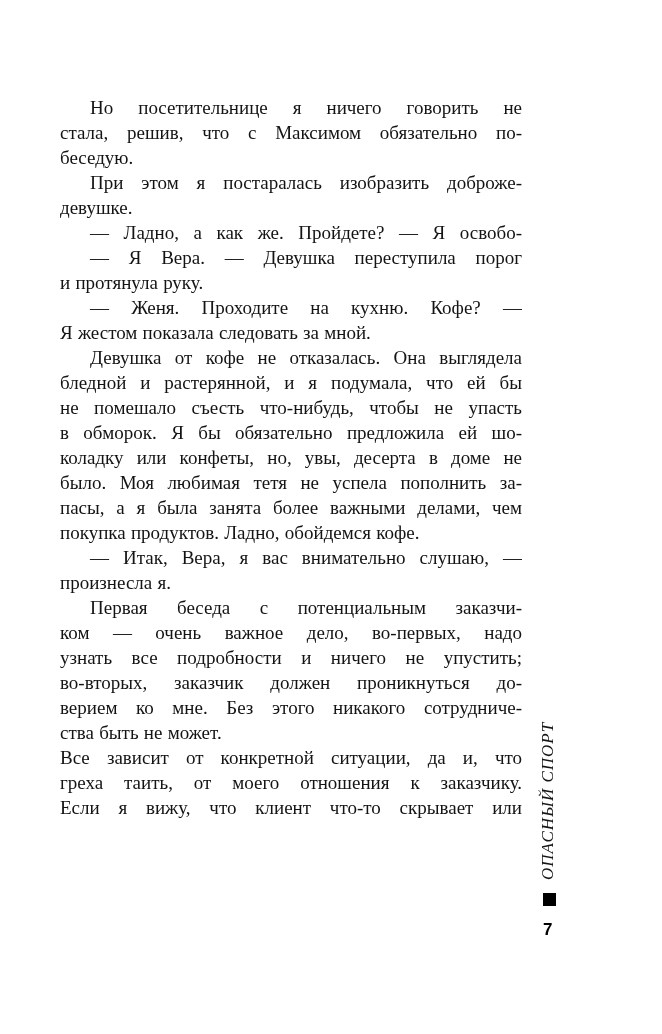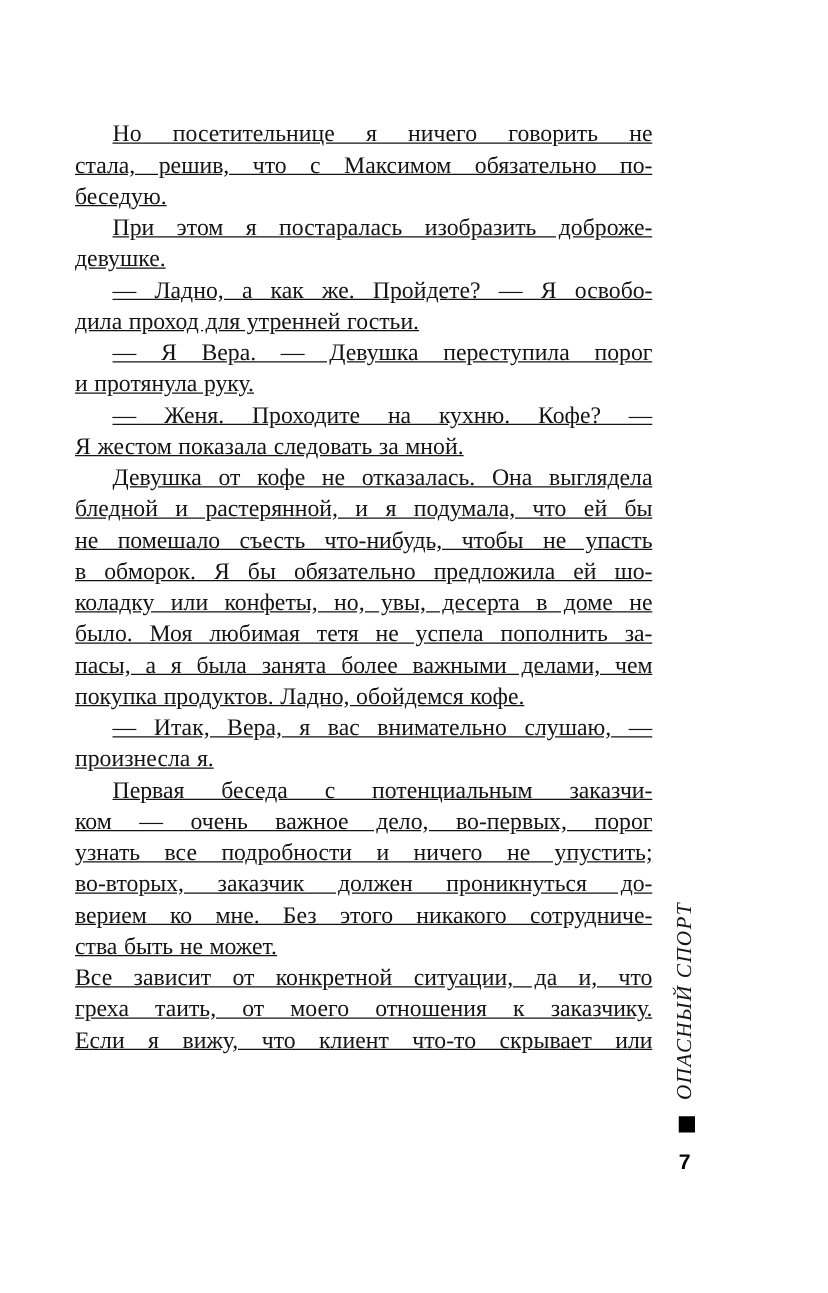--- a/index.html
+++ b/index.html
@@ -16,21 +16,20 @@
     font-family: "Liberation Serif", "DejaVu Serif", serif;
     color: #141414;
   }
   .text-block {
     position: absolute;
     left: 60px;
     top: 95px;
     width: 462px;
     font-size: 19px;
     line-height: 25px;
-    text-decoration: underline;
   }
   .paragraph {
     margin: 0;
     padding: 0;
   }
   .line {
     height: 25px;
     overflow: hidden;
     text-align: justify;
     text-align-last: justify;
@@ -84,21 +83,20 @@
         <div class="line first">Но посетительнице я ничего говорить не</div>
         <div class="line">стала, решив, что с Максимом обязательно по-</div>
         <div class="line para-end">беседую.</div>
       </div>
       <div class="paragraph">
         <div class="line first">При этом я постаралась изобразить доброже-</div>
         <div class="line para-end">девушке.</div>
       </div>
       <div class="paragraph">
         <div class="line first">— Ладно, а как же. Пройдете? — Я освобо-</div>
-        <div class="line para-end">дила проход для утренней гостьи.</div>
       </div>
       <div class="paragraph">
         <div class="line first">— Я Вера. — Девушка переступила порог</div>
         <div class="line para-end">и протянула руку.</div>
       </div>
       <div class="paragraph">
         <div class="line first">— Женя. Проходите на кухню. Кофе? —</div>
         <div class="line para-end">Я жестом показала следовать за мной.</div>
       </div>
       <div class="paragraph">
@@ -110,21 +108,21 @@
         <div class="line">было. Моя любимая тетя не успела пополнить за-</div>
         <div class="line">пасы, а я была занята более важными делами, чем</div>
         <div class="line para-end">покупка продуктов. Ладно, обойдемся кофе.</div>
       </div>
       <div class="paragraph">
         <div class="line first">— Итак, Вера, я вас внимательно слушаю, —</div>
         <div class="line para-end">произнесла я.</div>
       </div>
       <div class="paragraph">
         <div class="line first">Первая беседа с потенциальным заказчи-</div>
-        <div class="line">ком — очень важное дело, во-первых, порог</div>
+        <div class="line">ком — очень важное дело, во-первых, надо</div>
         <div class="line">узнать все подробности и ничего не упустить;</div>
         <div class="line">во-вторых, заказчик должен проникнуться до-</div>
         <div class="line">верием ко мне. Без этого никакого сотрудниче-</div>
         <div class="line para-end">ства быть не может.</div>
       </div>
       <div class="paragraph">
         <div class="line">Все зависит от конкретной ситуации, да и, что</div>
         <div class="line">греха таить, от моего отношения к заказчику.</div>
         <div class="line">Если я вижу, что клиент что-то скрывает или</div>
       </div>

